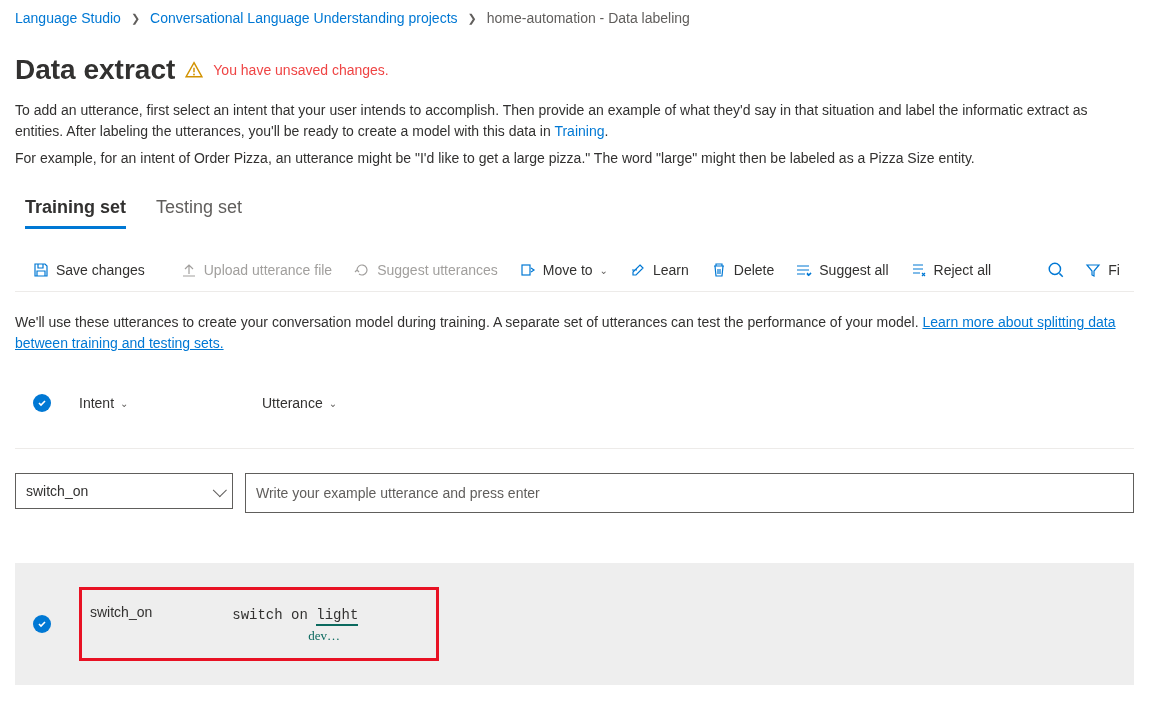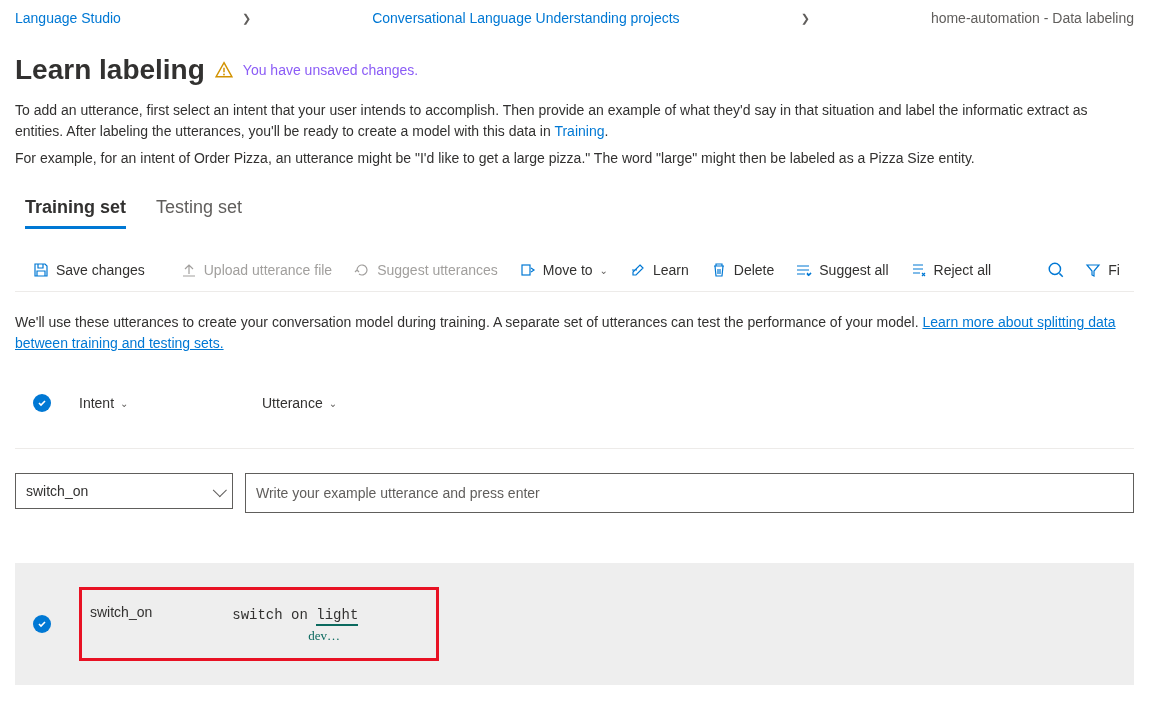--- a/index.html
+++ b/index.html
@@ -10,34 +10,33 @@
       background: #fff;
       padding: 10px 15px;
       overflow-x: hidden;
     }
     .breadcrumb {
       display: flex;
       align-items: center;
       gap: 10px;
       font-size: 14px;
       margin-bottom: 28px;
-      justify-content: space-between;
     }
     .breadcrumb a { color: #0078d4; text-decoration: none; }
     .breadcrumb .sep { color: #605e5c; font-size: 11px; }
     .breadcrumb .current { color: #605e5c; }
     .page-header {
       display: flex;
       align-items: center;
       gap: 10px;
       margin-bottom: 14px;
     }
     .page-title { font-size: 28px; font-weight: 600; }
     .warning-icon { color: #d29200; }
-    .unsaved-msg { color: #8b5cf6; font-size: 14px; }
+    .unsaved-msg { color: #ef4444; font-size: 14px; }
     .description { font-size: 14px; color: #323130; line-height: 1.5; margin-bottom: 6px; }
     .description a { color: #0078d4; text-decoration: none; }
     .tabs {
       display: flex;
       gap: 30px;
       margin-top: 28px;
       border-bottom: none;
       padding-left: 10px;
     }
     .tab {
@@ -167,21 +166,21 @@
 
 <nav class="breadcrumb">
   <a href="#">Language Studio</a>
   <span class="sep">❯</span>
   <a href="#">Conversational Language Understanding projects</a>
   <span class="sep">❯</span>
   <span class="current">home-automation - Data labeling</span>
 </nav>
 
 <div class="page-header">
-  <h1 class="page-title">Learn labeling</h1>
+  <h1 class="page-title">Data extract</h1>
   <span class="warning-icon">
     <svg width="18" height="18" viewBox="0 0 16 16">
         <path fill="none" stroke="#d29200" stroke-width="1.3" d="M8 1.5 L15 14 H1 Z"></path>
         <line x1="8" y1="6" x2="8" y2="10" stroke="#d29200" stroke-width="1.3"></line>
         <circle cx="8" cy="12" r="0.8" fill="#d29200"></circle>
       </svg>
   </span>
   <span class="unsaved-msg">You have unsaved changes.</span>
 </div>
 

